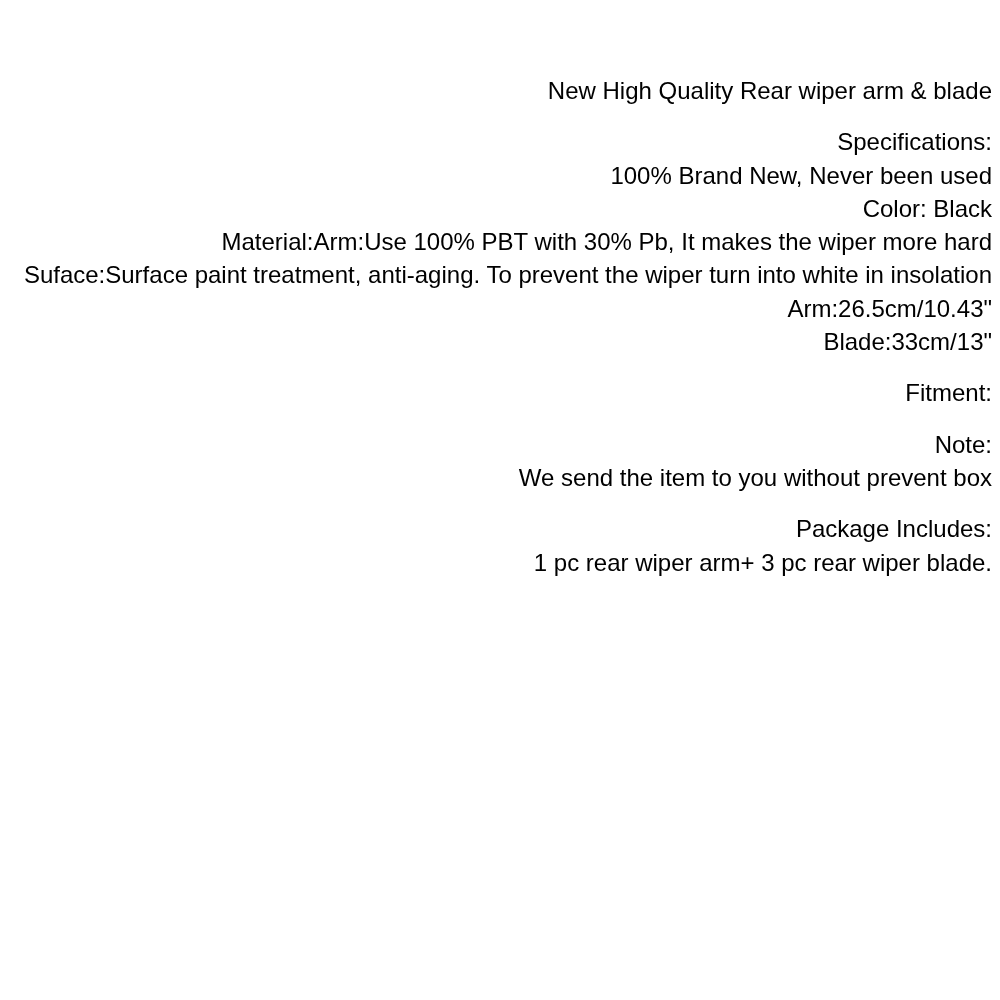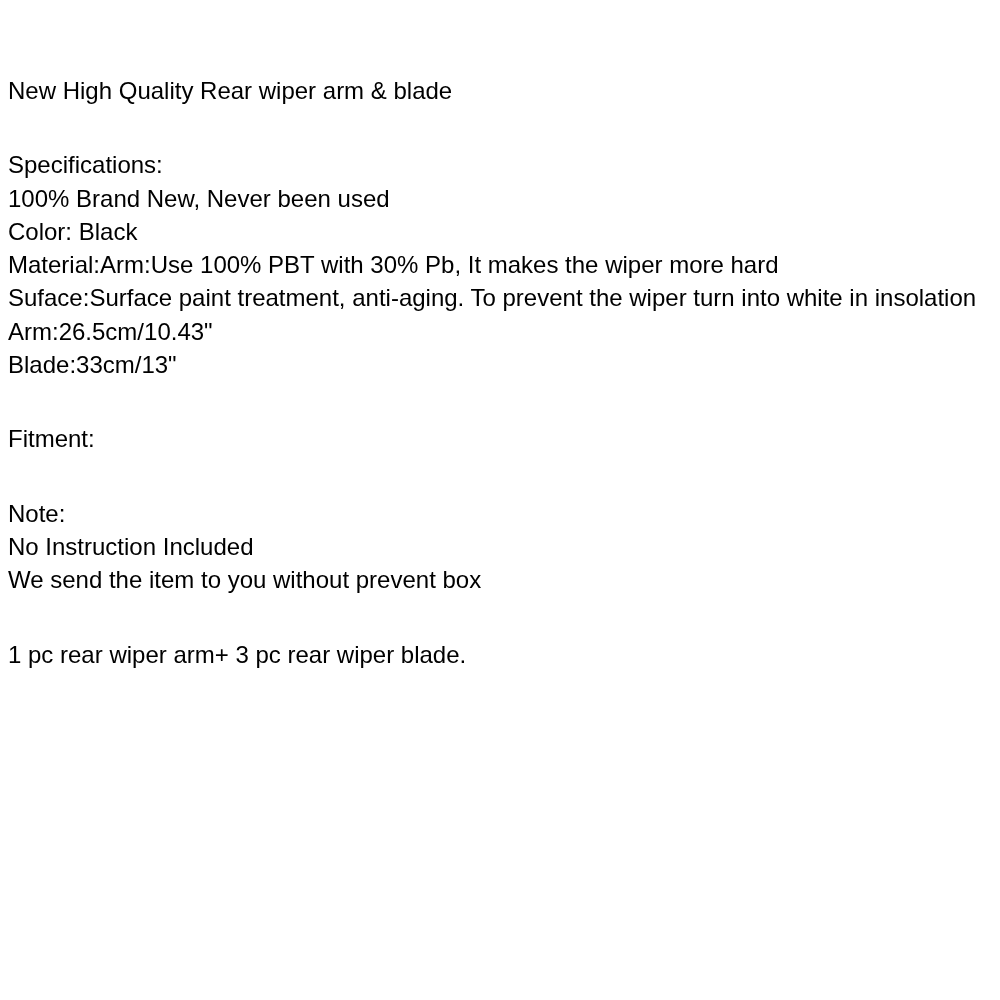--- a/index.html
+++ b/index.html
@@ -12,26 +12,27 @@
     background: #ffffff;
     color: #000000;
     font-family: "Liberation Sans", "DejaVu Sans", sans-serif;
     font-size: 24px;
     line-height: 33.3px;
     overflow: hidden;
   }
   .doc {
     padding: 74px 8px 0 8px;
     white-space: nowrap;
+    text-align: right;
   }
   .doc p {
     margin: 0;
   }
   .section {
-    margin-top: 41px; 
+    margin-top: 18px; 
   }
 </style>
 </head>
 <body>
 
 <main class="doc">
 
   <p>New High Quality Rear wiper arm &amp; blade</p>
 
   <section class="section">
@@ -43,21 +44,21 @@
     <p>Arm:26.5cm/10.43"</p>
     <p>Blade:33cm/13"</p>
   </section>
 
   <section class="section">
     <p>Fitment:</p>
   </section>
 
   <section class="section">
     <p>Note:</p>
-    <p>No Instruction Included</p>
     <p>We send the item to you without prevent box</p>
   </section>
 
   <section class="section">
+    <p>Package Includes:</p>
     <p>1 pc rear wiper arm+ 3 pc rear wiper blade.</p>
   </section>
 
 </main>
 
 </body></html>

